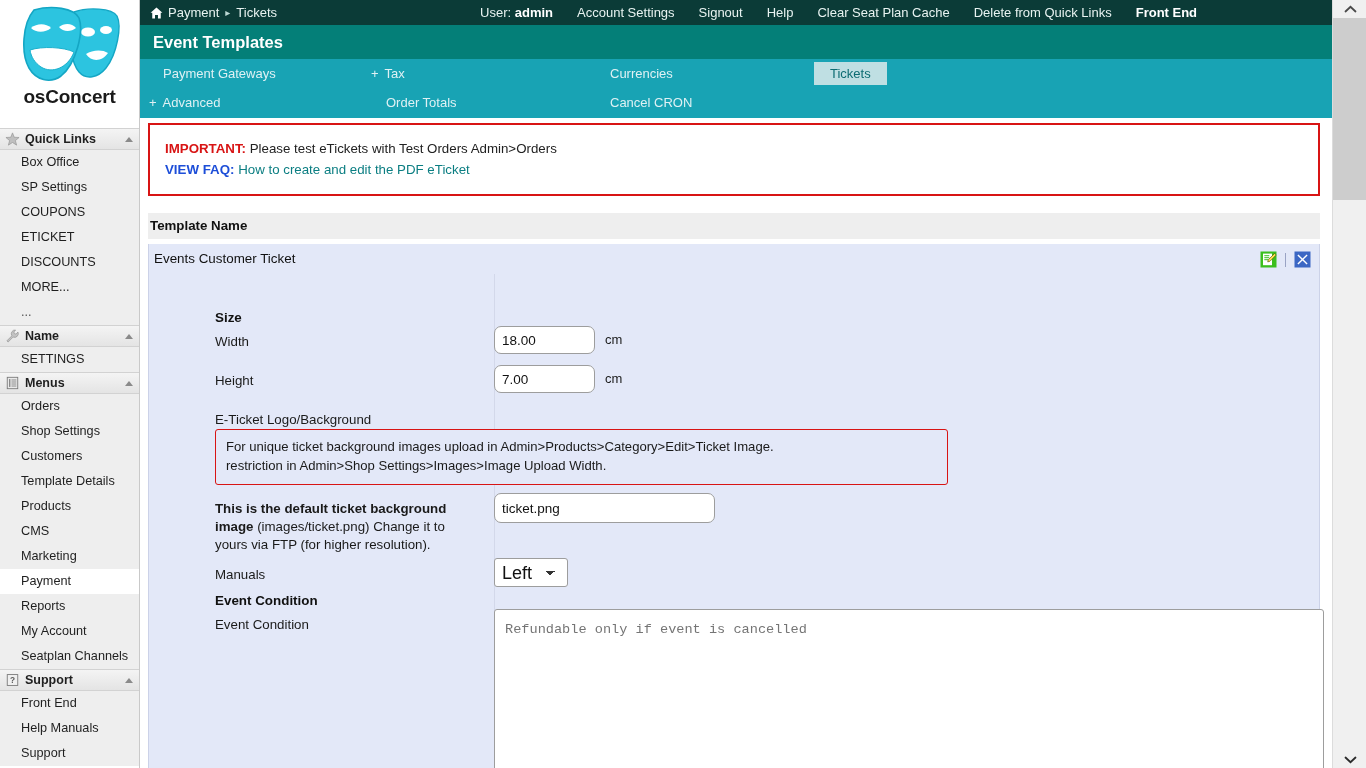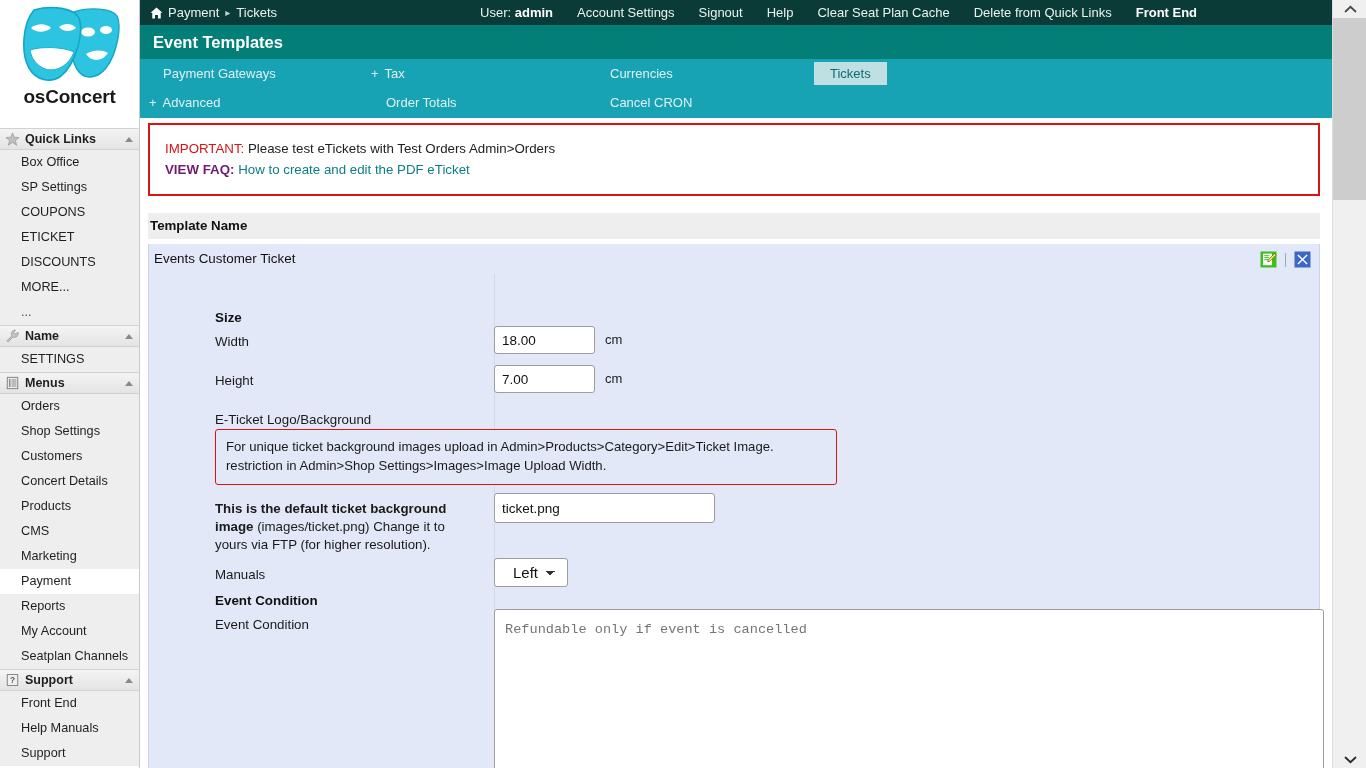--- a/index.html
+++ b/index.html
@@ -122,22 +122,22 @@
     overflow: hidden;
   }
   .alert-box {
     margin: 5px 12px 0 8px;
     border: 2px solid #d81414;
     background: #ffffff;
     padding: 14px 0 14px 15px;
     line-height: 1.55;
     font-size: 13.3px;
   }
-  .alert-line1 .kw { color: #d81414; }
-  .alert-line2 .kw { color: #701a75; font-weight: bold; }
+  .alert-line1 .kw { color: #d81414; font-weight: bold; }
+  .alert-line2 .kw { color: #1d4ed8; font-weight: bold; }
   .alert-line2 .rest { color: #0b7e82; }
 
   .section-label {
     margin: 17px 0 0 8px;
     height: 26px; line-height: 26px;
     padding-left: 2px;
     background: #eeeeee;
     font-size: 13.3px; font-weight: bold; color: #111;
     width: calc(100% - 20px);
   }
@@ -183,23 +183,23 @@
 
   input.t-input, select.t-select, textarea.t-area {
     position: absolute;
     font-family: "Liberation Sans", sans-serif;
     background: #ffffff;
     border: 1px solid #9d9d9d;
     border-radius: 3px;
     color: #111;
     outline: none;
   }
-  input.t-input { font-size: 13.5px; padding: 0 7px; }
+  input.t-input { font-size: 13.5px; padding: 0 7px; border-radius: 7px; }
   select.t-select {
-    font-size: 15px; padding: 0 4px 0 18px;
+    font-size: 18px; padding: 0 4px 0 7px;
     -webkit-appearance: none; appearance: none;
     background-image:
       linear-gradient(45deg, transparent 50%, #333 50%),
       linear-gradient(135deg, #333 50%, transparent 50%);
     background-position: calc(100% - 17px) 12px, calc(100% - 12px) 12px;
     background-size: 5px 5px, 5px 5px;
     background-repeat: no-repeat;
   }
   textarea.t-area {
     font-family: "Liberation Mono", monospace;
@@ -299,21 +299,21 @@
         <rect x="6.8" y="8.6" width="5.6" height="1.1" fill="#8a8a8a"></rect>
         <rect x="6.8" y="10.9" width="5.6" height="1.1" fill="#8a8a8a"></rect>
       </svg>
       <span class="gl">Menus</span>
       <span class="caret"></span>
     </div>
     <div class="nav-list">
       <div class="nav-item">Orders</div>
       <div class="nav-item">Shop Settings</div>
       <div class="nav-item">Customers</div>
-      <div class="nav-item">Concert Details</div>
+      <div class="nav-item">Template Details</div>
       <div class="nav-item">Products</div>
       <div class="nav-item">CMS</div>
       <div class="nav-item">Marketing</div>
       <div class="nav-item active">Payment</div>
       <div class="nav-item">Reports</div>
       <div class="nav-item">My Account</div>
       <div class="nav-item">Seatplan Channels</div>
     </div>
 
     <div class="nav-group-header">
@@ -416,21 +416,21 @@
         <div class="f-label" style="left:66px; top:59px;">Width</div>
         <input class="t-input" style="left: 345px; top: 52px; width: 101px; height: 28px;" value="18.00">
         <div class="unit" style="left:456px; top:58px;">cm</div>
 
         <div class="f-label" style="left:66px; top:98px;">Height</div>
         <input class="t-input" style="left: 345px; top: 91px; width: 101px; height: 28px;" value="7.00">
         <div class="unit" style="left:456px; top:97px;">cm</div>
 
         <div class="f-label" style="left:66px; top:137px;">E-Ticket Logo/Background</div>
 
-        <div class="note-red" style="left:66px; top:155px; width:622px;">
+        <div class="note-red" style="left:66px; top:155px; width:733px;">
           <div>For unique ticket background images upload in Admin&gt;Products&gt;Category&gt;Edit&gt;Ticket Image.</div>
           <div>restriction in Admin&gt;Shop Settings&gt;Images&gt;Image Upload Width.</div>
         </div>
 
         <div class="f-label" style="left:66px; top:226px; width:250px;">
           <b>This is the default ticket background image</b><span> (images/ticket.png) Change it to yours via FTP (for higher resolution).</span>
         </div>
         <input class="t-input" style="left: 345px; top: 219px; width: 221px; height: 30px;" value="ticket.png">
 
         <div class="f-label" style="left:66px; top:292px;">Manuals</div>

